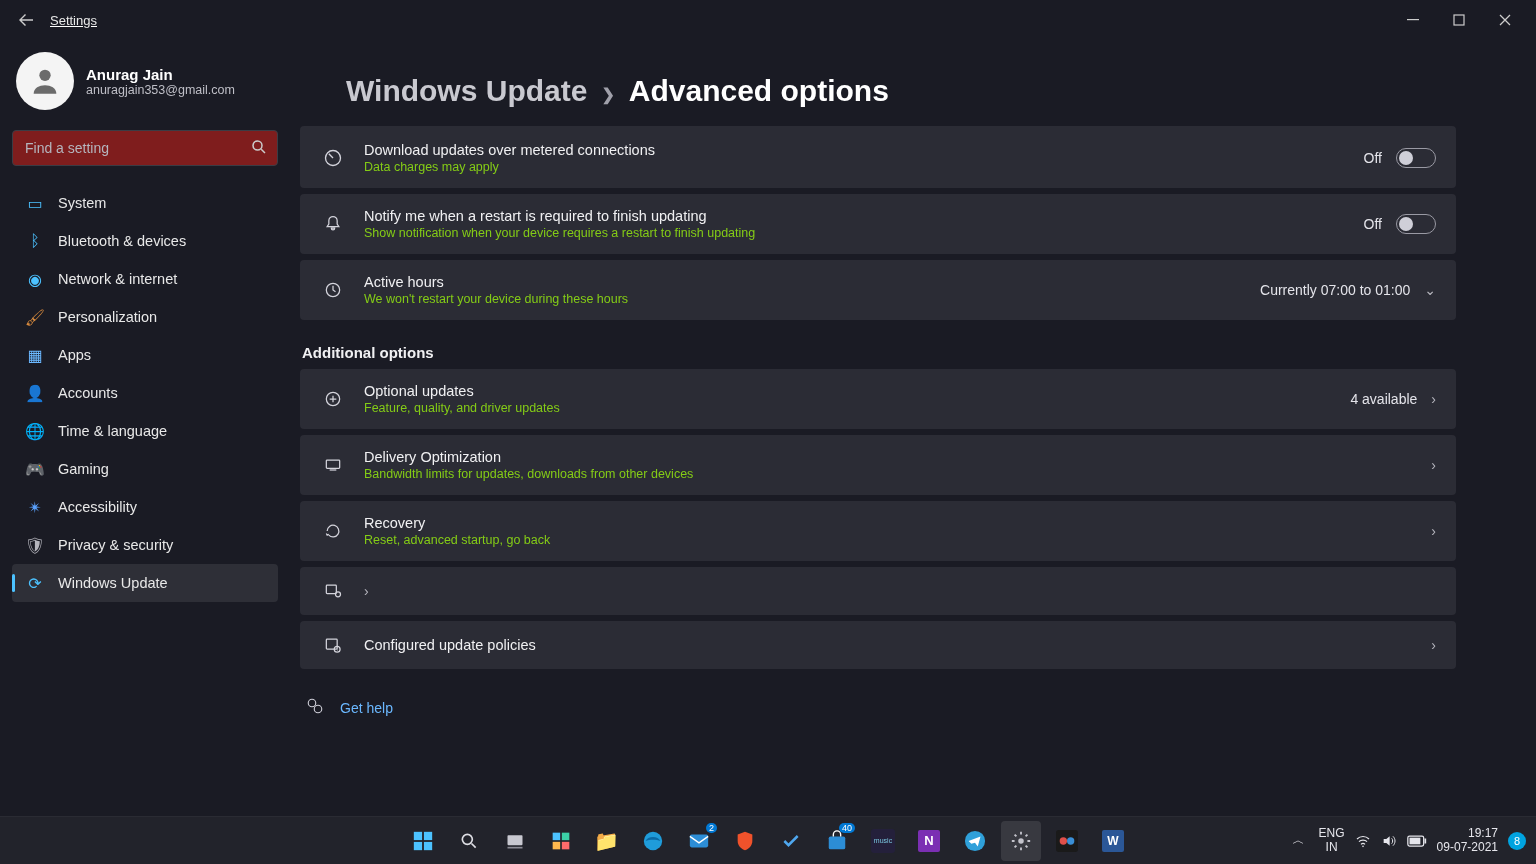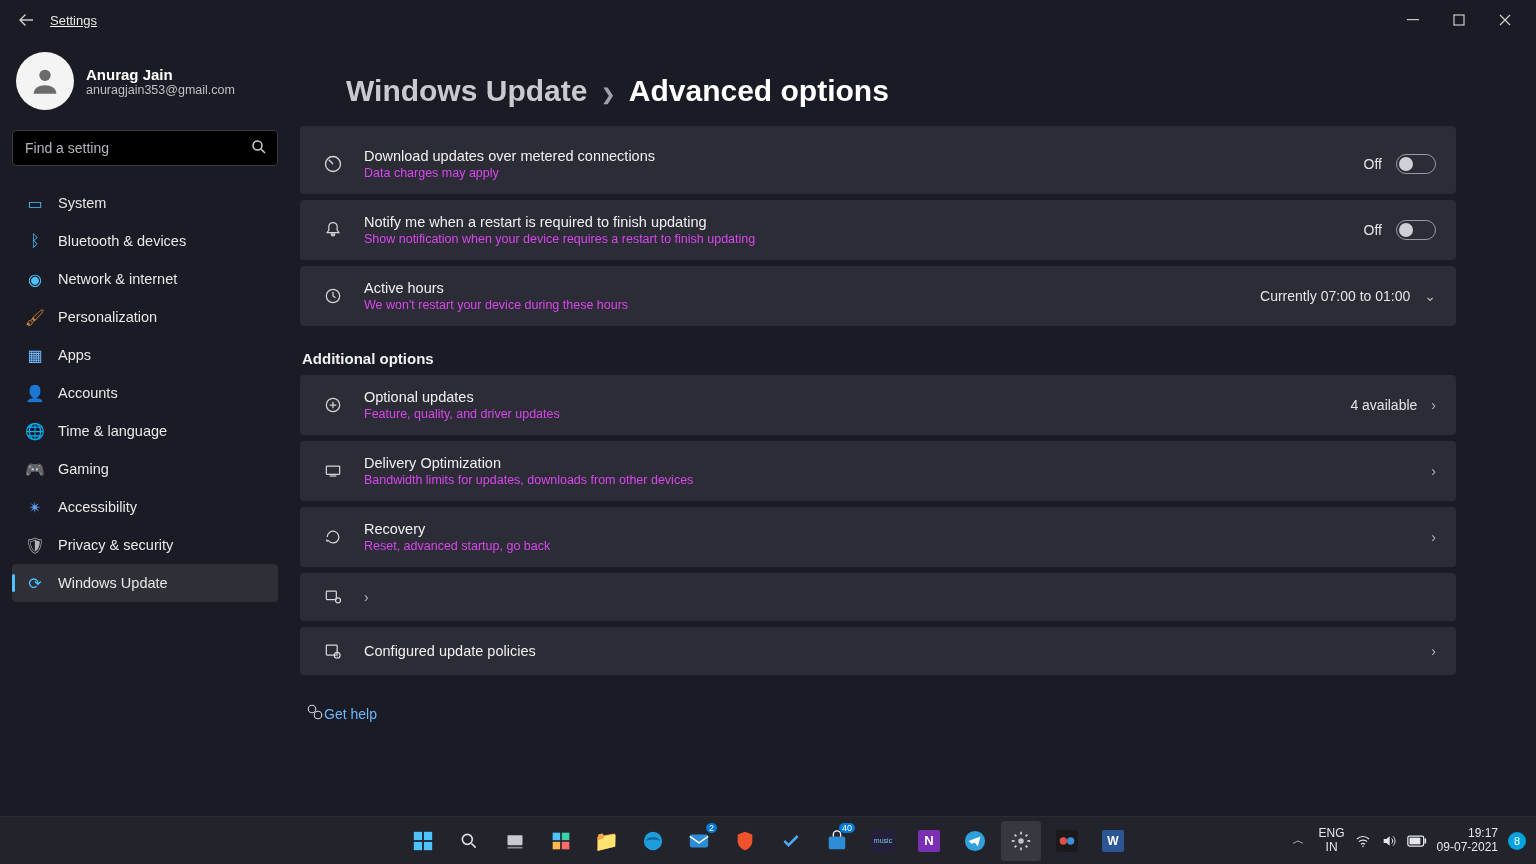--- a/index.html
+++ b/index.html
@@ -14,49 +14,49 @@
 
 
 .sidebar { position: absolute; left: 0; top: 40px; width: 290px; padding: 12px 12px 0 12px; }
 .profile { display:flex; align-items:center; gap: 12px; margin-bottom: 20px; padding-left:4px;}
 .avatar { width: 58px; height: 58px; border-radius: 50%; background: #f4f4f4; display:flex; align-items:center; justify-content:center;}
 .avatar svg { width: 34px; height: 34px; fill:#6b6b6b; }
 .profile-name { font-size: 15px; font-weight: 600; }
 .profile-email { font-size: 12.5px; color: #bfbfc7; }
 
 .search { position: relative; margin-bottom: 18px; }
-.search input { width: 100%; height: 36px; background: #000000; border: 1px solid #3b3c44; border-radius: 4px; color:#fff; padding: 0 36px 0 12px; font-size: 14px; outline:none;}
+.search input { width: 100%; height: 36px; background: #7f1d1d; border: 1px solid #3b3c44; border-radius: 4px; color:#fff; padding: 0 36px 0 12px; font-size: 14px; outline:none;}
 .search input::placeholder { color: #b5b5bd; }
 .search .sicon { position:absolute; right: 10px; top: 8px; color:#ccc; }
 
 .nav-item { height: 38px; display:flex; align-items:center; gap:14px; padding: 0 14px; border-radius: 4px; font-size:14.5px; cursor:pointer; color:#e8e8e8; position:relative;}
 .nav-item.active { background: #2e2f37; }
 .nav-item.active::before { content:""; position:absolute; left:0; top:10px; bottom:10px; width:3px; background:#4cc2ff; border-radius: 2px; }
 .nav-icon { width: 18px; height:18px; display:flex; align-items:center; justify-content:center; font-size:16px;}
 
 
 .main { position:absolute; left: 300px; right: 20px; top: 60px; bottom: 60px; padding-right: 60px; overflow:hidden;}
 .breadcrumb { display:flex; align-items:center; gap: 14px; font-size: 30px; font-weight:600; margin: 14px 0 18px 46px;}
 .breadcrumb .parent { color:#c9c9d0; font-weight:600;}
 .breadcrumb .chev { color:#a0a0aa; font-size: 16px; margin-top:6px;}
 .breadcrumb .current { color:#fff; }
 
 .card { background: #2b2c35; border-radius: 4px; padding: 14px 20px; display:flex; align-items:center; gap: 18px; margin-bottom: 6px; cursor:pointer;}
 .card-icon { width: 26px; display:flex; justify-content:center; color:#d4d4dc;}
 .card-body { flex:1; }
 .card-title { font-size: 14.5px; color:#f0f0f2;}
-.card-sub { font-size: 12.5px; color:#d946ef; margin-top:2px;}
+.card-sub { font-size: 12.5px; color:#84cc16; margin-top:2px;}
 .card-right { display:flex; align-items:center; gap: 14px; color:#e4e4ea; font-size:14px;}
 
 .toggle { width: 40px; height: 20px; border-radius: 10px; border:1px solid #9a9aa4; position:relative; cursor:pointer;}
 .toggle .knob { position:absolute; left:2px; top:2px; width:14px; height:14px; border-radius:50%; background:#cfcfd8;}
 
 .section-h { font-size: 15px; font-weight:600; margin: 24px 0 8px 2px; color:#f0f0f2;}
 
-.help { display:flex; align-items:center; margin-top: 28px; padding-left: 6px;}
+.help { display:flex; align-items:center; gap: 16px; margin-top: 28px; padding-left: 6px;}
 .help a { color:#6bb8ff; font-size:14px; text-decoration:none;}
 .help .hicon { color:#cfcfd8;}
 
 
 .taskbar { position:absolute; left:0; right:0; bottom:0; height:48px; background:#22232b; display:flex; align-items:center; border-top:1px solid rgba(255,255,255,0.04);}
 .tb-center { position:absolute; left:50%; transform:translateX(-50%); display:flex; align-items:center; gap:6px;}
 .tb-ico { width:40px; height:40px; border-radius:4px; display:flex; align-items:center; justify-content:center; cursor:pointer; font-size:20px;}
 .tb-ico.active { background: rgba(255,255,255,0.10);}
 .tb-badge { position:absolute; top:2px; right:2px; background:#0078d4; color:#fff; font-size:9px; padding:0 3px; border-radius:6px;}
 .tb-right { position:absolute; right:10px; display:flex; align-items:center; gap:10px; color:#e6e6ec; font-size:12px;}
@@ -166,21 +166,21 @@
     </div>
 </div>
 
 <div class="main">
   <div class="breadcrumb">
     <span class="parent">Windows Update</span>
     <span class="chev">❯</span>
     <span class="current">Advanced options</span>
   </div>
 
-  <div class="card" style="padding-top:22px; padding-bottom:14px;">
+  <div class="card" style="padding-top:16px; padding-bottom:14px;">
     <div class="card-icon">
         <svg width="20" height="20" viewBox="0 0 24 24">
           <circle cx="12" cy="12" r="9" fill="none" stroke="currentColor" stroke-width="1.6"></circle>
           <path d="M12 12 7 7" stroke="currentColor" stroke-width="1.6"></path>
         </svg>
       </div>
     <div class="card-body">
       <div class="card-title">Download updates over metered connections</div>
       <div class="card-sub">Data charges may apply</div>
     </div>

